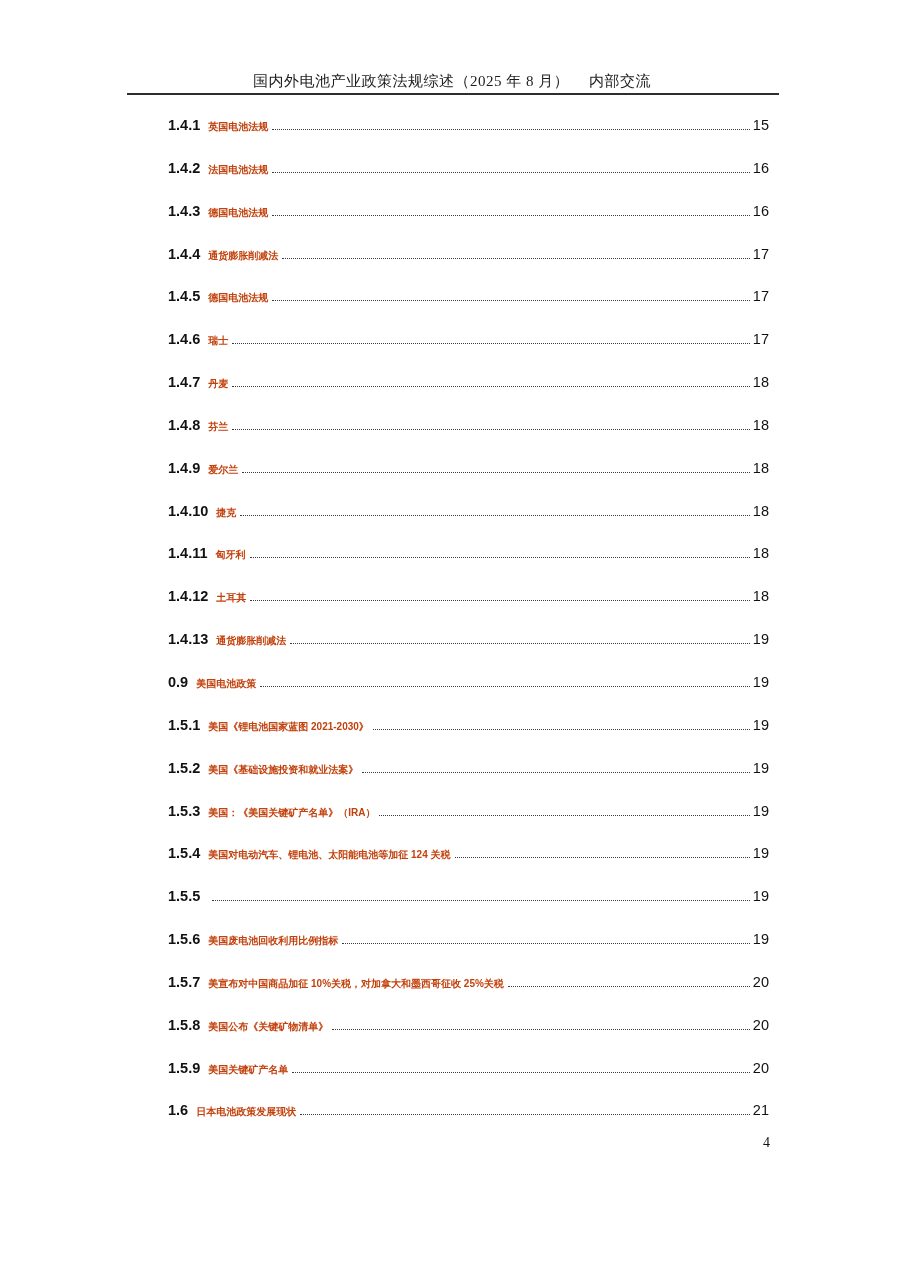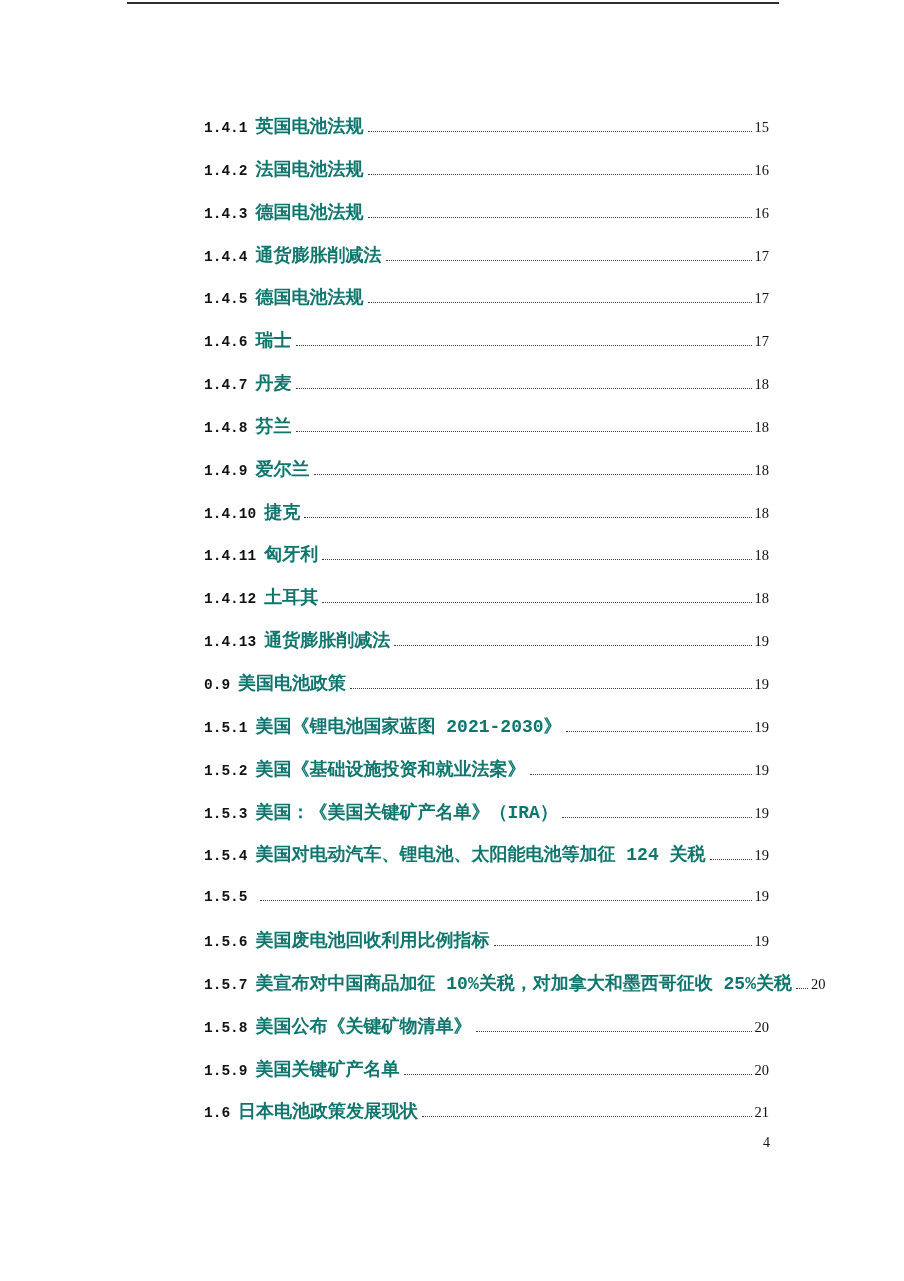--- a/index.html
+++ b/index.html
@@ -45,46 +45,45 @@
     left: 168px;
     width: 601px;
   }
   .toc-row {
     display: flex;
     align-items: baseline;
     height: 42.85px;
     cursor: pointer;
   }
   .toc-no {
-    font-family: Liberation Mono, monospace;
+    font-family: Liberation Sans, sans-serif;
     font-weight: 700;
     font-size: 14.5px;
     line-height: 1.15;
     color: #111;
     white-space: nowrap;
     margin-right: 8px;
-    margin-left: 36px;
   }
   .toc-title {
-    font-family: Liberation Mono, monospace;
+    font-family: Liberation Sans, sans-serif;
     font-weight: 700;
-    font-size: 18px;
+    font-size: 10px;
     line-height: 1.15;
-    color: #0f766e;
+    color: #c2410c;
     white-space: nowrap;
   }
   .toc-dots {
     flex: 1 1 auto;
     min-width: 12px;
     border-bottom: 1.6px dotted #3a3a3a;
     margin-left: 4px;
     margin-right: 3px;
   }
   .toc-page {
-    font-family: Liberation Serif, serif;
+    font-family: Liberation Sans, sans-serif;
     font-weight: 400;
     font-size: 14.5px;
     line-height: 1.15;
     color: #111;
     white-space: nowrap;
   }
   
   .footer-page-number {
     position: absolute;
     top: 1135px;
@@ -93,20 +92,21 @@
     font-size: 14px;
     color: #111;
   }
 </style>
 </head>
 <body>
 
 <div class="page">
 
   <div class="header">
+    <div class="header-title">国内外电池产业政策法规综述（2025 年 8 月）　 内部交流</div>
     <div class="header-rule"></div>
   </div>
 
   <div class="toc" id="toc-list">
   <div class="toc-row">
     <span class="toc-no">1.4.1</span>
     <span class="toc-title">英国电池法规</span>
     <span class="toc-dots"></span>
     <span class="toc-page">15</span>
   </div>

